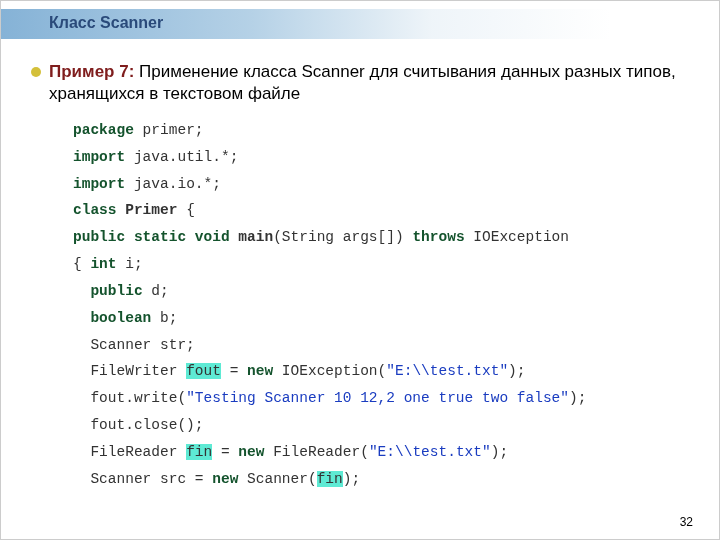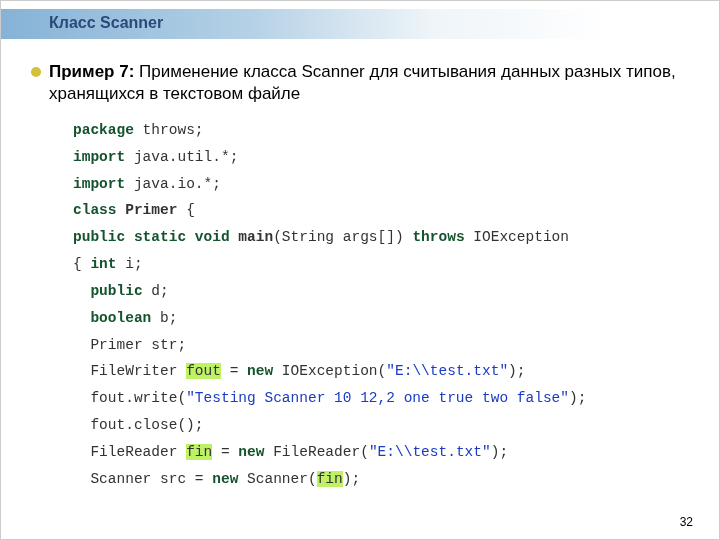--- a/index.html
+++ b/index.html
@@ -56,37 +56,37 @@
     margin-top: 6px;
     margin-right: 8px;
     flex-shrink: 0;
   }
   .para {
     font-size: 17px;
     color: #000;
     line-height: 1.3;
   }
   .example-label {
-    color: #000000;
+    color: #7f1d1d;
     font-weight: bold;
   }
   .code-block {
     position: absolute;
     top: 116px;
     left: 72px;
     font-family: "Courier New", monospace;
     font-size: 14.5px;
     line-height: 1.85;
     color: #333;
     white-space: pre;
   }
   .kw { color: #14532d; font-weight: bold; }
   .bold { font-weight: bold; }
   .str { color: #1a3cc0; }
-  .hl { background: #bef264; }
+  .hl { background: #5eead4; }
   .page-num {
     position: absolute;
     bottom: 10px;
     right: 26px;
     font-size: 12px;
     color: #000000;
   }
 </style>
 </head>
 <body>
@@ -98,29 +98,29 @@
   <div class="body-text">
     <div class="bullet-row">
       <div class="bullet"></div>
       <div class="para">
         <span class="example-label">Пример 7:</span>
         <span>Применение класса Scanner для считывания данных разных типов, хранящихся в текстовом файле</span>
       </div>
     </div>
   </div>
 
-  <div class="code-block"><span class="kw">package</span><span> throws;</span>
+  <div class="code-block"><span class="kw">package</span><span> primer;</span>
 <span class="kw">import</span><span> java.util.*;</span>
 <span class="kw">import</span><span> java.io.*;</span>
 <span class="kw">class</span> <span class="bold">Primer</span><span> {</span>
 <span class="kw">public static void</span> <span class="bold">main</span><span>(String args[]) </span><span class="kw">throws</span><span> IOException</span>
 <span>{ </span><span class="kw">int</span><span> i;</span>
   <span class="kw">public</span><span> d;</span>
   <span class="kw">boolean</span><span> b;</span>
-  <span>Primer str;</span>
+  <span>Scanner str;</span>
   <span>FileWriter </span><span class="hl">fout</span><span> = </span><span class="kw">new</span><span> IOException(</span><span class="str">"E:\\test.txt"</span><span>);</span>
   <span>fout.write(</span><span class="str">"Testing Scanner 10 12,2 one true two false"</span><span>);</span>
   <span>fout.close();</span>
   <span>FileReader </span><span class="hl">fin</span><span> = </span><span class="kw">new</span><span> FileReader(</span><span class="str">"E:\\test.txt"</span><span>);</span>
   <span>Scanner src = </span><span class="kw">new</span><span> Scanner(</span><span class="hl">fin</span><span>);</span></div>
 
   <div class="page-num">32</div>
 </div>
 
 </body></html>

